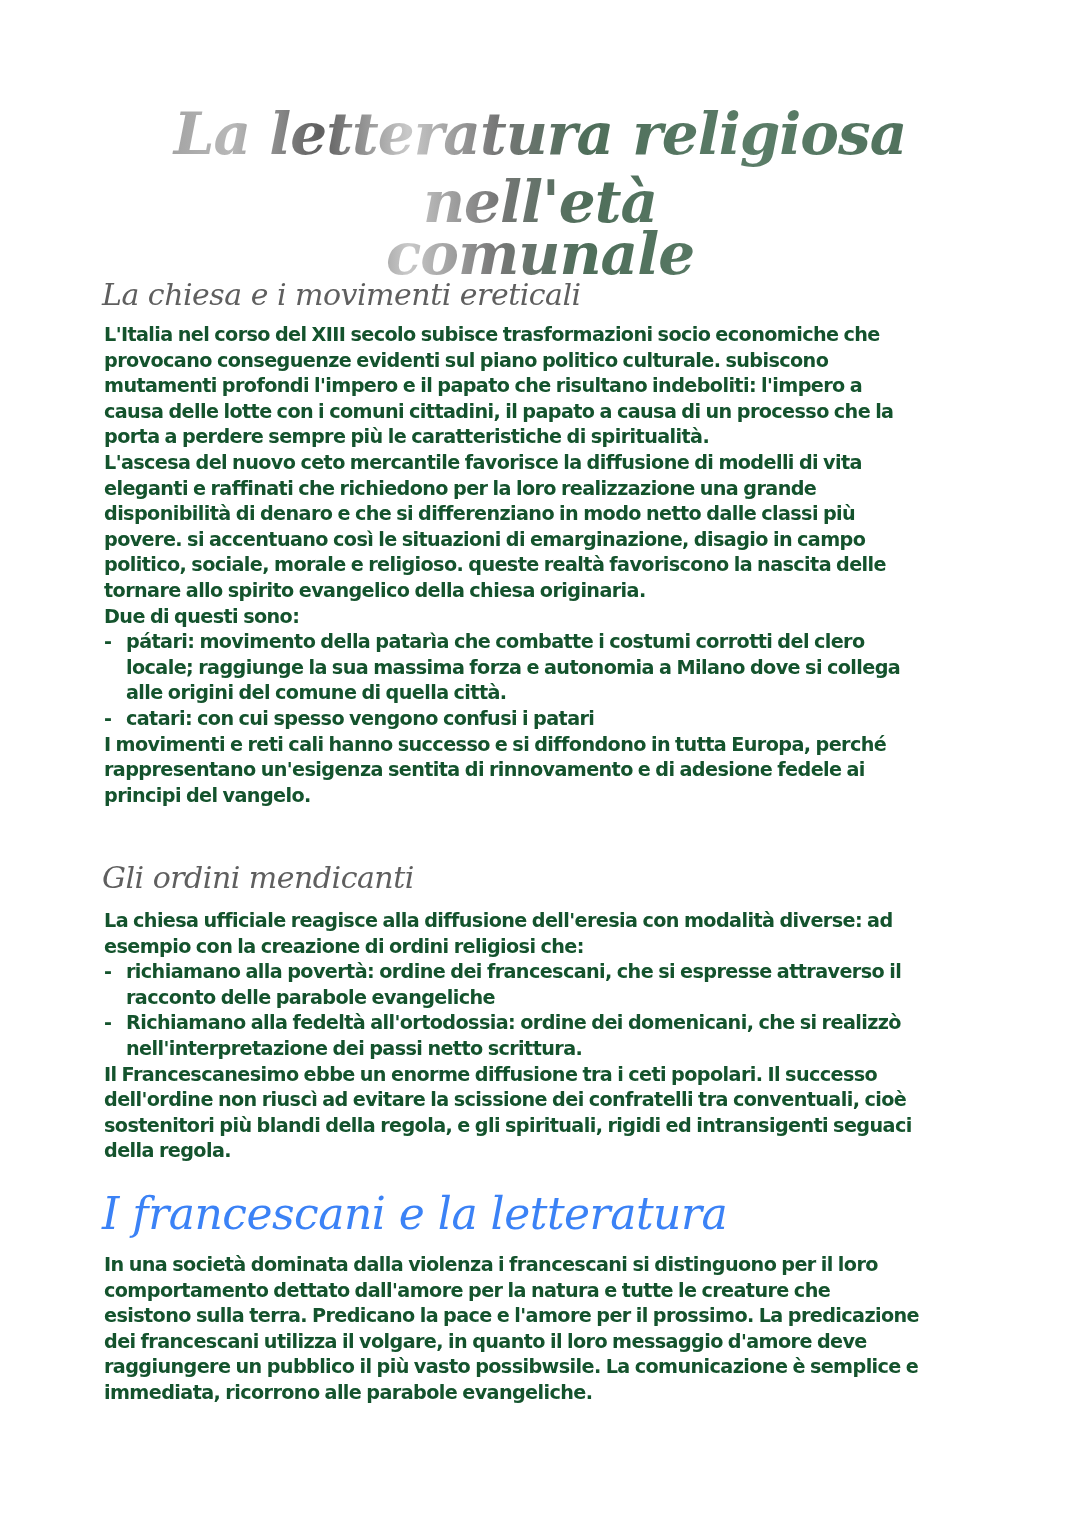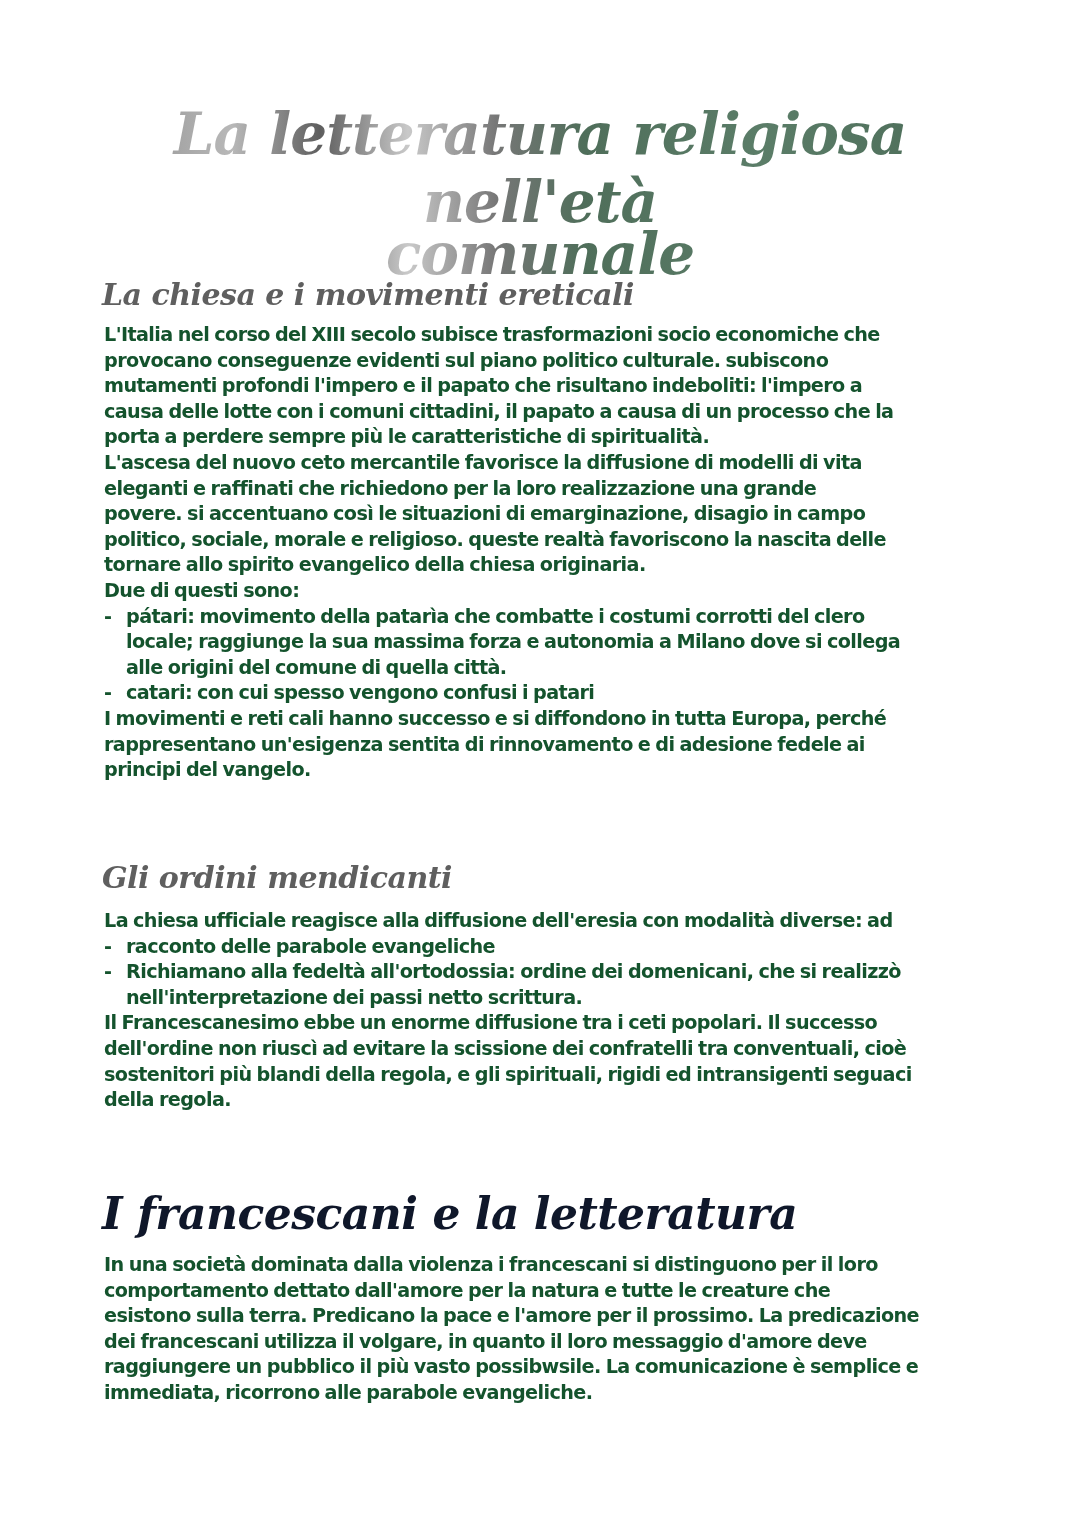--- a/index.html
+++ b/index.html
@@ -13,27 +13,27 @@
     font-family: "DejaVu Serif", serif; font-style: italic; font-weight: bold;
     font-size: 58px; letter-spacing: -1px;
     background: linear-gradient(90deg, #8c8c8c 0%, #b8b8b8 15%, #5e5e5e 25%, #c9c9c9 35%, #777 45%, #4f6e5a 55%, #5b7d68 75%, #4b6b57 100%);
     -webkit-background-clip: text; background-clip: text; color: transparent;
   }
   .title-line1 { top: 100px; }
   .title-line2 { top: 188px; margin-top: 32px; }
 
   .section-heading {
     position: absolute; left: 102px;
-    font-family: "DejaVu Serif", serif; font-style: italic; font-weight: bold;
+    font-family: "DejaVu Serif", serif; font-style: italic; font-weight: normal;
     color: #5f5f5f; font-size: 30px; letter-spacing: -0.5px;
   }
   .h-chiesa { top: 277px; }
   .h-ordini { top: 860px; }
   .h-francescani {
-    top: 1188px; font-size: 44px; color: #0f172a; letter-spacing: -0.5px;
+    top: 1188px; font-size: 44px; color: #3b82f6; letter-spacing: -0.5px;
   }
 
   .para {
     position: absolute; left: 104px; width: 880px;
     font-family: "DejaVu Sans", sans-serif; font-weight: bold;
     font-size: 19.2px; line-height: 25.6px; color: #14532d;
     letter-spacing: -0.6px; word-spacing: -1px;
   }
   .para .line { display: block; white-space: nowrap; }
   .bullet { display: block; white-space: nowrap; position: relative; padding-left: 22px; }
@@ -54,20 +54,21 @@
 
   <div class="section-heading h-chiesa">La chiesa e i movimenti ereticali</div>
   <div class="para p1">
     <span class="line">L'Italia nel corso del XIII secolo subisce trasformazioni socio economiche che</span>
     <span class="line">provocano conseguenze evidenti sul piano politico culturale. subiscono</span>
     <span class="line">mutamenti profondi l'impero e il papato che risultano indeboliti: l'impero a</span>
     <span class="line">causa delle lotte con i comuni cittadini, il papato a causa di un processo che la</span>
     <span class="line">porta a perdere sempre più le caratteristiche di spiritualità.</span>
     <span class="line">L'ascesa del nuovo ceto mercantile favorisce la diffusione di modelli di vita</span>
     <span class="line">eleganti e raffinati che richiedono per la loro realizzazione una grande</span>
+    <span class="line">disponibilità di denaro e che si differenziano in modo netto dalle classi più</span>
     <span class="line">povere. si accentuano così le situazioni di emarginazione, disagio in campo</span>
     <span class="line">politico, sociale, morale e religioso. queste realtà favoriscono la nascita delle</span>
     <span class="line">tornare allo spirito evangelico della chiesa originaria.</span>
     <span class="line">Due di questi sono:</span>
     <span class="bullet">
       <span class="dash">-</span>
       <span>pátari: movimento della patarìa che combatte i costumi corrotti del clero</span>
     </span>
     <span class="bullet-cont">locale; raggiunge la sua massima forza e autonomia a Milano dove si collega</span>
     <span class="bullet-cont">alle origini del comune di quella città.</span>
@@ -76,22 +77,24 @@
       <span>catari: con cui spesso vengono confusi i patari</span>
     </span>
     <span class="line">I movimenti e reti cali hanno successo e si diffondono in tutta Europa, perché</span>
     <span class="line">rappresentano un'esigenza sentita di rinnovamento e di adesione fedele ai</span>
     <span class="line">principi del vangelo.</span>
   </div>
 
   <div class="section-heading h-ordini">Gli ordini mendicanti</div>
   <div class="para p2">
     <span class="line">La chiesa ufficiale reagisce alla diffusione dell'eresia con modalità diverse: ad</span>
+    <span class="line">esempio con la creazione di ordini religiosi che:</span>
     <span class="bullet">
       <span class="dash">-</span>
+      <span>richiamano alla povertà: ordine dei francescani, che si espresse attraverso il</span>
     </span>
     <span class="bullet-cont">racconto delle parabole evangeliche</span>
     <span class="bullet">
       <span class="dash">-</span>
       <span>Richiamano alla fedeltà all'ortodossia: ordine dei domenicani, che si realizzò</span>
     </span>
     <span class="bullet-cont">nell'interpretazione dei passi netto scrittura.</span>
     <span class="line">Il Francescanesimo ebbe un enorme diffusione tra i ceti popolari. Il successo</span>
     <span class="line">dell'ordine non riuscì ad evitare la scissione dei confratelli tra conventuali, cioè</span>
     <span class="line">sostenitori più blandi della regola, e gli spirituali, rigidi ed intransigenti seguaci</span>

